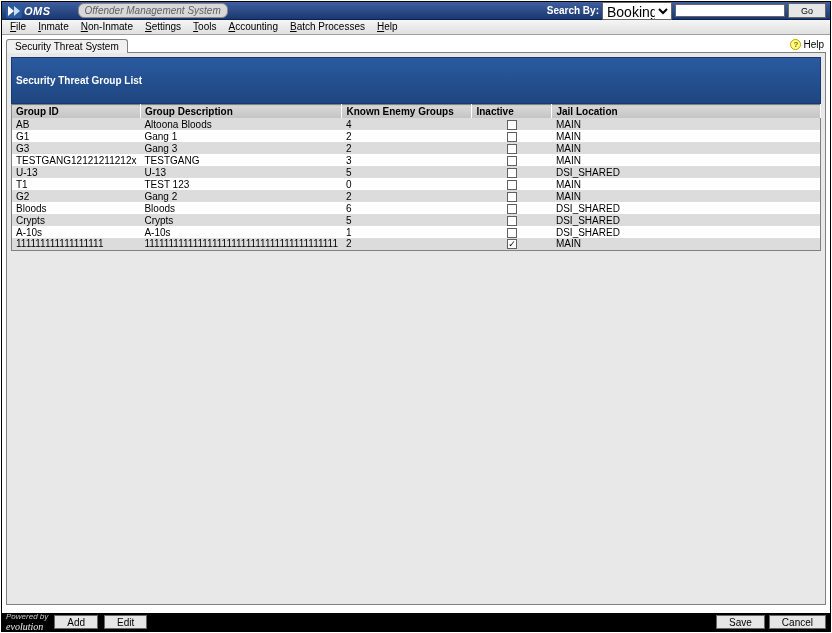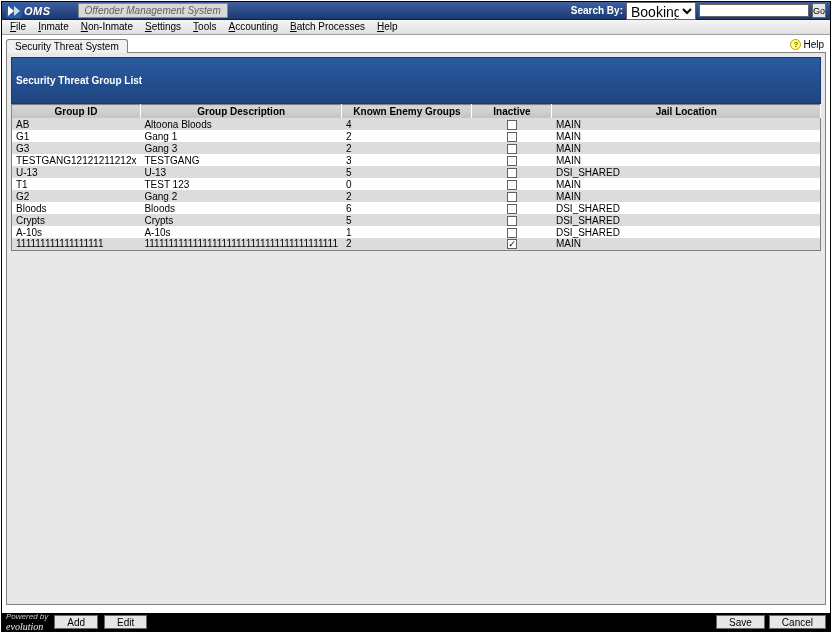--- a/index.html
+++ b/index.html
@@ -43,21 +43,21 @@
     font-style: italic;
     color: #fff;
   }
   .system-title {
     background: #d8d8d8;
     color: #606060;
     font-style: italic;
     font-size: 10px;
     padding: 1px 6px;
     border: 1px solid #888;
-    border-radius: 1px;
+    border-radius: 6px;
     margin-left: 4px;
   }
   .search-wrap {
     margin-left: auto;
     display: flex; align-items: center;
     gap: 3px;
     color: #000;
   }
   .search-label {
     color: #fff;
@@ -73,21 +73,21 @@
   }
   .search-input {
     font-size: 10px;
     height: 13px;
     width: 110px;
     border: 1px solid #666;
   }
   .go-btn {
     font-size: 9px;
     height: 15px;
-    padding: 0 0;
+    padding: 0 12px;
     background: #e6e6e6;
     border: 1px solid #666;
     cursor: pointer;
   }
 
   
   .menubar {
     display: flex;
     background: linear-gradient(#f5f5f5,#e0e0e0);
     border-bottom: 1px solid #a0a0a0;
@@ -156,21 +156,21 @@
   }
   table.data {
     width: 100%;
     border-collapse: collapse;
     border: 1px solid #808080;
   }
   table.data th {
     background: linear-gradient(#d8d8d8,#c4c4c4);
     border-right: 1px solid #fff;
     border-left: 1px solid #888;
-    text-align: center;
+    text-align: left;
     font-weight: bold;
     padding: 1px 4px;
     font-size: 10px;
     color: #000;
   }
   table.data td {
     padding: 0 4px;
     font-size: 10px;
     height: 12px;
     color: #000;

